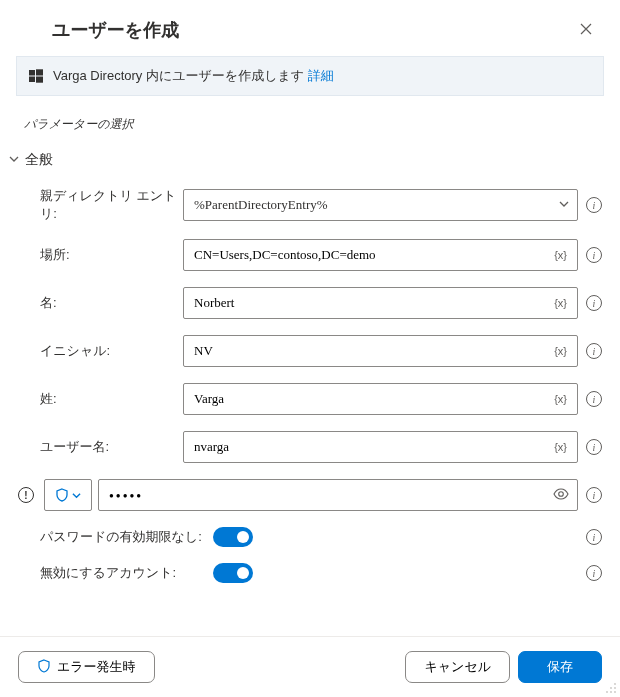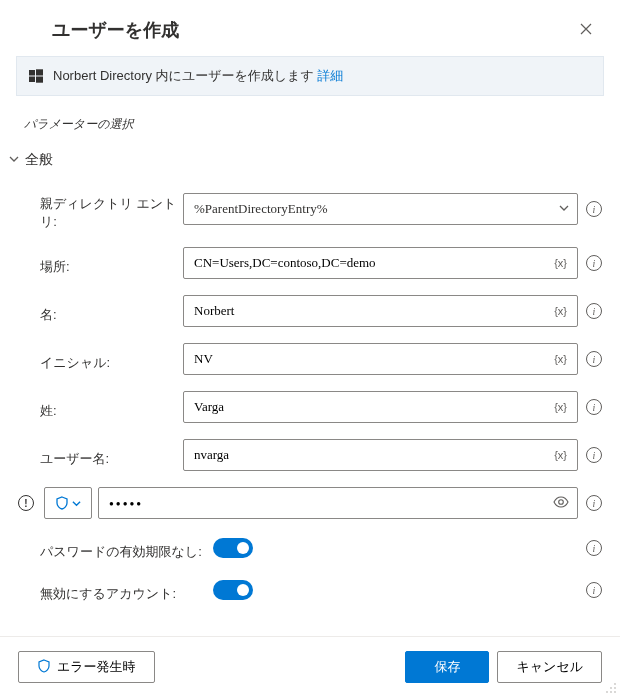--- a/index.html
+++ b/index.html
@@ -75,21 +75,20 @@
       padding: 8px 0;
     }
     .form-label {
       width: 165px;
       padding-left: 22px;
       font-size: 13px;
       color: #323130;
       display: flex;
       align-items: center;
       gap: 6px;
-      margin-top: 8px;
     }
     .form-control {
       flex: 1;
       display: flex;
       align-items: center;
       gap: 8px;
     }
     .ctrl-wrap {
       flex: 1;
       border: 1px solid #8a8886;
@@ -207,21 +206,21 @@
     }
     .left-actions, .right-actions {
       display: flex;
       gap: 8px;
     }
     .btn {
       height: 32px;
       padding: 0 18px;
       border: 1px solid #8a8886;
       background: #fff;
-      border-radius: 2px;
+      border-radius: 7px;
       font-size: 13px;
       cursor: pointer;
       display: flex;
       align-items: center;
       gap: 6px;
       font-family: inherit;
     }
     .btn.primary {
       background: #0078d4;
       border-color: #0078d4;
@@ -257,21 +256,21 @@
   <div class="info-banner">
     <span class="win-icon">
       <svg width="14" height="14" viewBox="0 0 14 14">
           <rect x="0" y="1" width="6" height="5.5" fill="#323130"></rect>
           <rect x="7" y="0.3" width="7" height="6.2" fill="#323130"></rect>
           <rect x="0" y="7.5" width="6" height="5.5" fill="#323130"></rect>
           <rect x="7" y="7.5" width="7" height="6.2" fill="#323130"></rect>
         </svg>
     </span>
     <span>
-      <span>Norbert Directory 内にユーザーを作成します</span>
+      <span>Varga Directory 内にユーザーを作成します</span>
       <a>詳細</a>
     </span>
   </div>
 
   <div class="section-title">パラメーターの選択</div>
 
   <div class="group-header">
     <span class="chevron">
       <svg width="10" height="10" viewBox="0 0 10 10">
           <path d="M1 3 L5 7 L9 3" stroke="#605e5c" stroke-width="1.3" fill="none"></path>
@@ -407,22 +406,22 @@
       <button class="btn">
         <span>
           <svg width="14" height="14" viewBox="0 0 14 14">
               <path d="M7 1 L12 3 V7 C12 10 9.5 12.5 7 13 C4.5 12.5 2 10 2 7 V3 Z" fill="none" stroke="#0078d4" stroke-width="1.2"></path>
             </svg>
         </span>
         <span>エラー発生時</span>
       </button>
     </div>
     <div class="right-actions">
+      <button class="btn">キャンセル</button>
       <button class="btn primary">保存</button>
-      <button class="btn">キャンセル</button>
     </div>
   </div>
 
   <div class="resize-grip">
     <svg width="12" height="12" viewBox="0 0 12 12">
       <circle cx="10" cy="2" r="0.9" fill="#c8c6c4"></circle>
       <circle cx="6" cy="6" r="0.9" fill="#c8c6c4"></circle>
       <circle cx="10" cy="6" r="0.9" fill="#c8c6c4"></circle>
       <circle cx="2" cy="10" r="0.9" fill="#c8c6c4"></circle>
       <circle cx="6" cy="10" r="0.9" fill="#c8c6c4"></circle>

